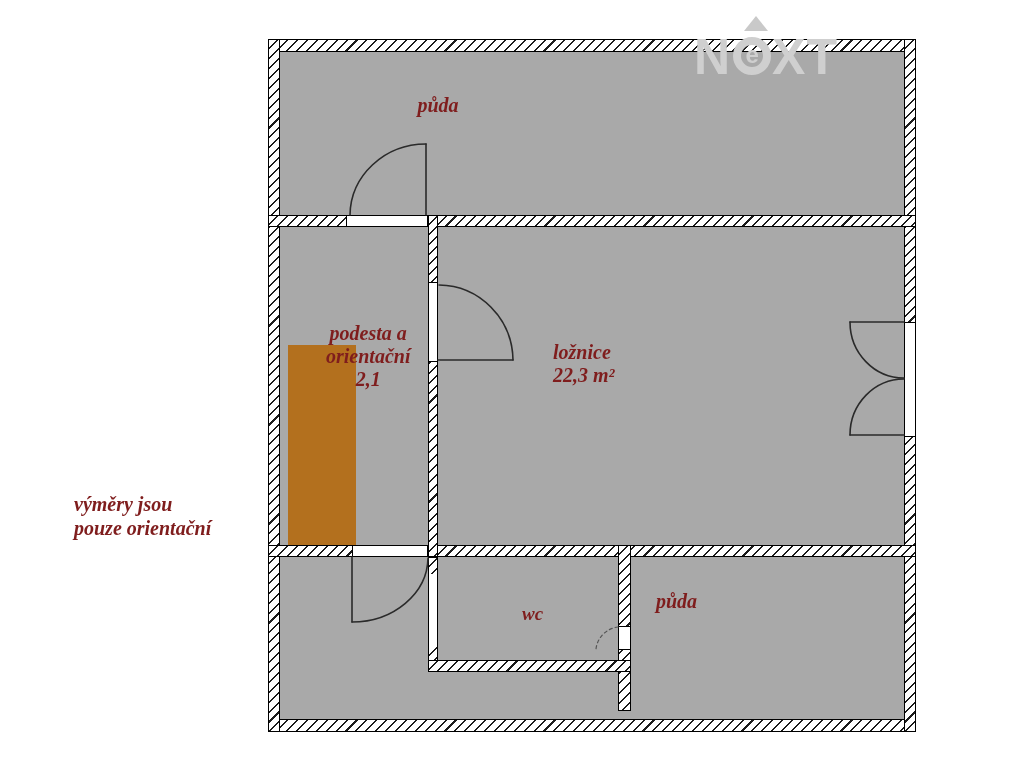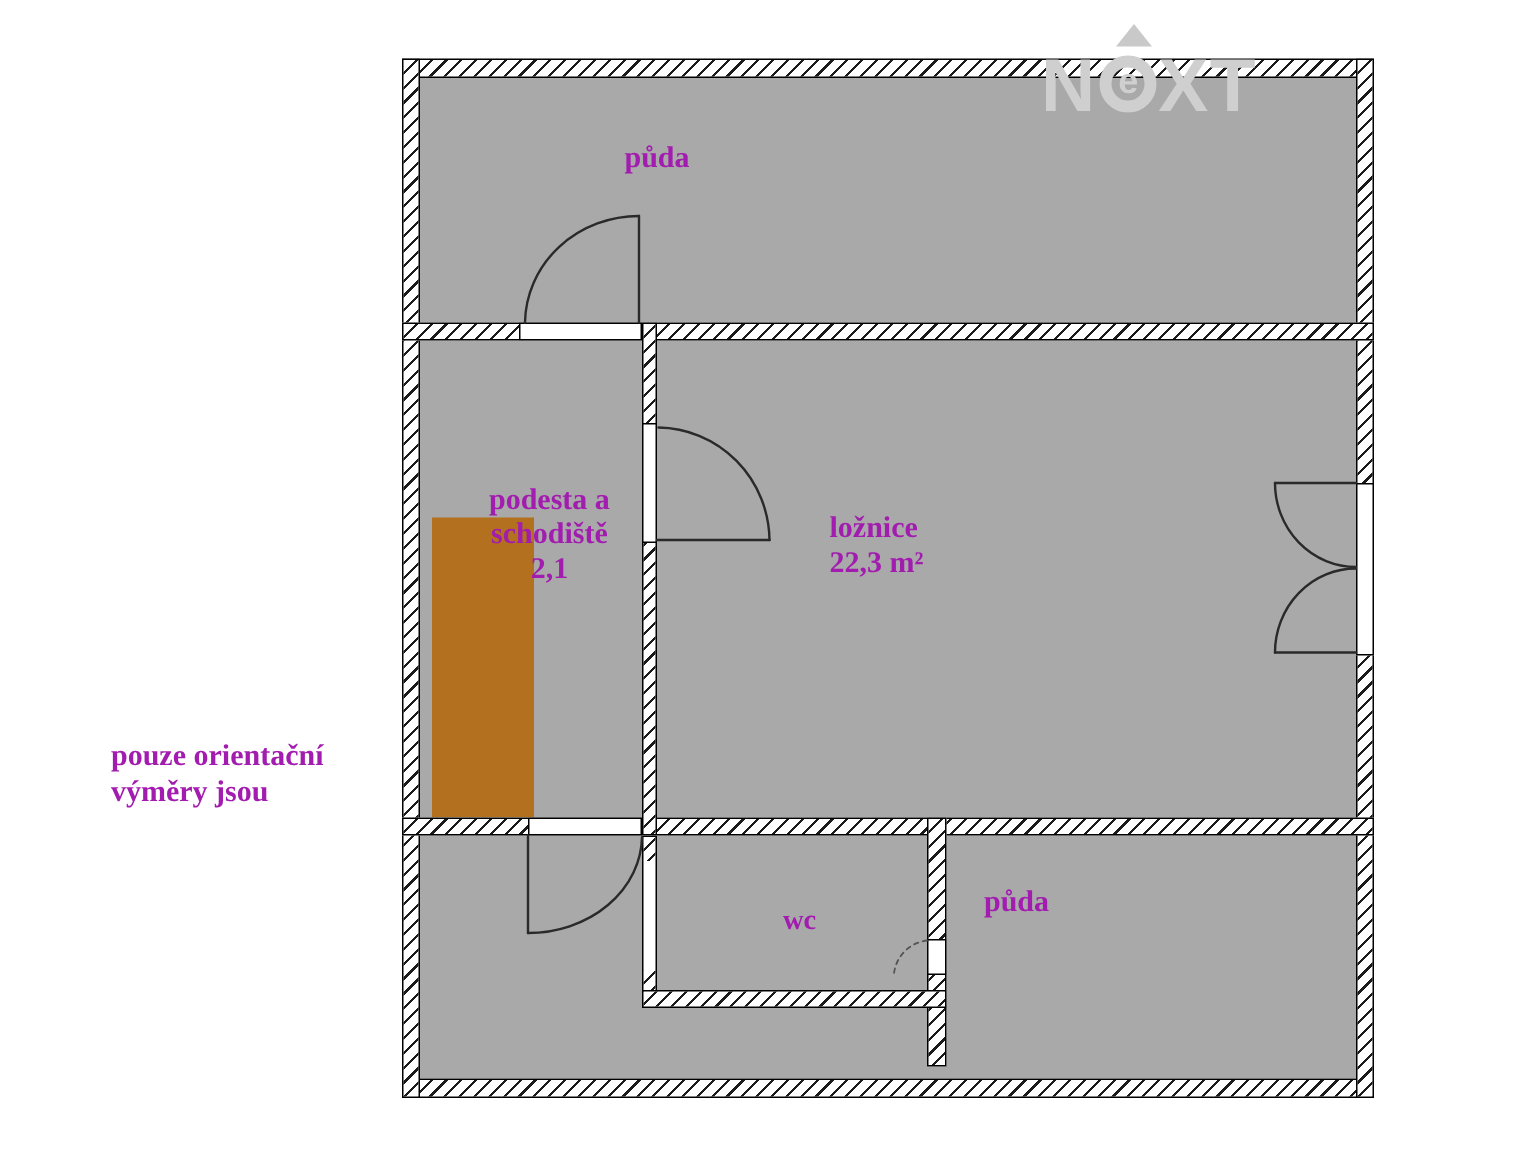--- a/index.html
+++ b/index.html
@@ -11,22 +11,22 @@
   .wall{position:absolute;box-sizing:border-box;border:1px solid #000;
         background-color:#ffffff;
         background-image:repeating-linear-gradient(135deg,rgba(0,0,0,0) 0 5.5px,#1b1b1b 5.5px 7px);}
   .wall-plain{position:absolute;box-sizing:border-box;border:1px solid #000;background:#ffffff;}
   .hatch-seg{position:absolute;left:0;width:100%;
         background-image:repeating-linear-gradient(135deg,rgba(0,0,0,0) 0 5.5px,#1b1b1b 5.5px 7px);}
   .door-gap{position:absolute;box-sizing:border-box;background:#ffffff;border:1px solid #000;}
   #stairs{position:absolute;left:20px;top:306px;width:68px;height:200px;background:#b3701e;}
   #door-svg{position:absolute;left:0;top:0;pointer-events:none;}
   
-  .lbl{position:absolute;font-weight:bold;color:#a21caf;font-size:20px;line-height:23px;
-       white-space:nowrap;z-index:5;}
+  .lbl{position:absolute;font-weight:bold;color:#7f1d1d;font-size:20px;line-height:23px;
+       white-space:nowrap;z-index:5;font-style:italic;}
   
   #watermark{position:absolute;left:694px;top:10px;width:180px;height:80px;z-index:8;}
   #wm-tri{position:absolute;left:50px;top:6px;width:0;height:0;
           border-left:12px solid rgba(0,0,0,0);border-right:12px solid rgba(0,0,0,0);
           border-bottom:15px solid #c9c9c9;}
   #wm-row{position:absolute;left:0;top:24px;display:flex;align-items:flex-start;
           font-family:"Liberation Sans","DejaVu Sans",sans-serif;font-weight:bold;
           color:#cfcfcf;font-size:50px;line-height:46px;letter-spacing:1px;}
   #wm-ring{width:38px;height:38px;box-sizing:border-box;border:8px solid #cfcfcf;
            border-radius:50%;margin:3px 1px 0 2px;position:relative;}
@@ -86,40 +86,40 @@
       </g>
     </svg>
   </div>
 
   <div class="lbl" style="left:407px;top:94px;width:62px;text-align:center;">
     <span>půda</span>
   </div>
 
   <div class="lbl" style="left:326px;top:322px;text-align:center;">
     <div>podesta a</div>
-    <div>schodiště</div>
+    <div>orientační</div>
     <div>2,1</div>
   </div>
 
   <div class="lbl" style="left:553px;top:341px;">
     <div>ložnice</div>
     <div>22,3 m²</div>
   </div>
 
   <div class="lbl" style="left:522px;top:602px;width:40px;text-align:left;font-size:19px;">
     <span>wc</span>
   </div>
 
   <div class="lbl" style="left:656px;top:590px;">
     <span>půda</span>
   </div>
 
   <div class="lbl" style="left:74px;top:492px;line-height:24px;">
+    <div>výměry jsou</div>
     <div>pouze orientační</div>
-    <div>výměry jsou</div>
   </div>
 
   <div id="watermark">
     <div id="wm-tri"></div>
     <div id="wm-row">
       <span>N</span>
       <span id="wm-ring">
         <span class="e">e</span>
       </span>
       <span>X</span>

